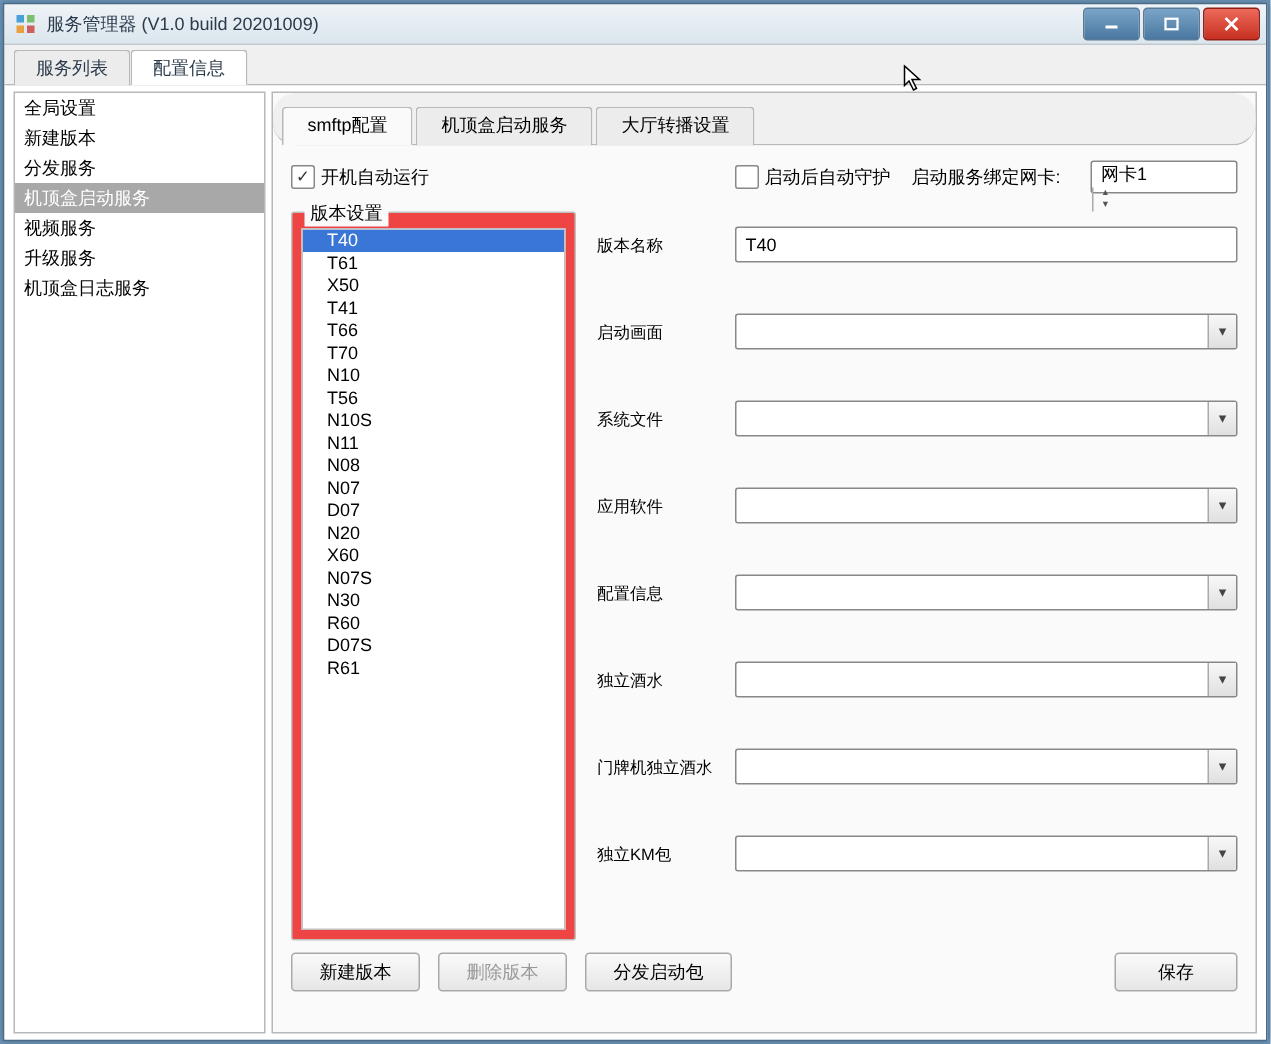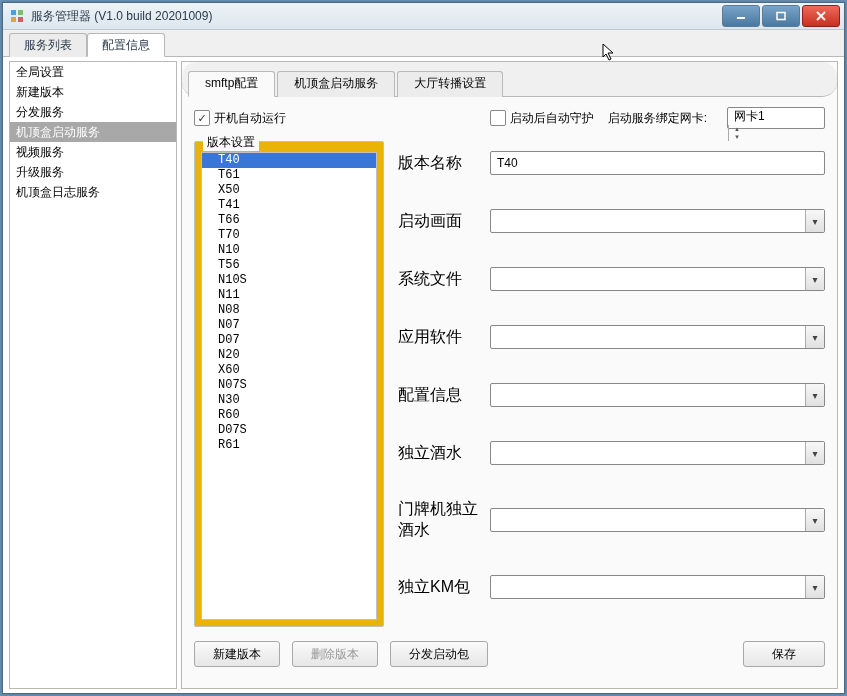--- a/index.html
+++ b/index.html
@@ -162,22 +162,21 @@
   .cols {
     display:flex;
     align-items:flex-start;
   }
   .version-group {
     width:188px;
     border:1px solid #c0c0c0;
     border-radius:2px;
     padding-top:0;
     position:relative;
-    background:#eab308;
-    font-family:Liberation Mono, monospace;
+    background:#ef4444;
   }
   .version-group .group-label {
     position:absolute;
     top:-8px; left:8px;
     background:#fafafa;
     padding:0 4px;
     font-size:12px;
   }
   .version-list {
     margin:10px 6px 6px 6px;
@@ -199,21 +198,21 @@
   .form-col {
     flex:1;
     margin-left:14px;
   }
   .field-row {
     display:flex;
     align-items:center;
     margin-bottom:34px;
   }
   .field-row:first-child { margin-top:10px; }
-  .field-label { width:92px; font-size:16px; }
+  .field-label { width:92px; font-size:11px; }
   .field-input {
     flex:1;
     height:22px;
     border:1px solid #888;
     background:#fff;
     border-radius:2px;
     display:flex; align-items:center;
   }
   .field-input .txt { flex:1; padding:0 6px; color:#000;}
   .field-input .drop {

